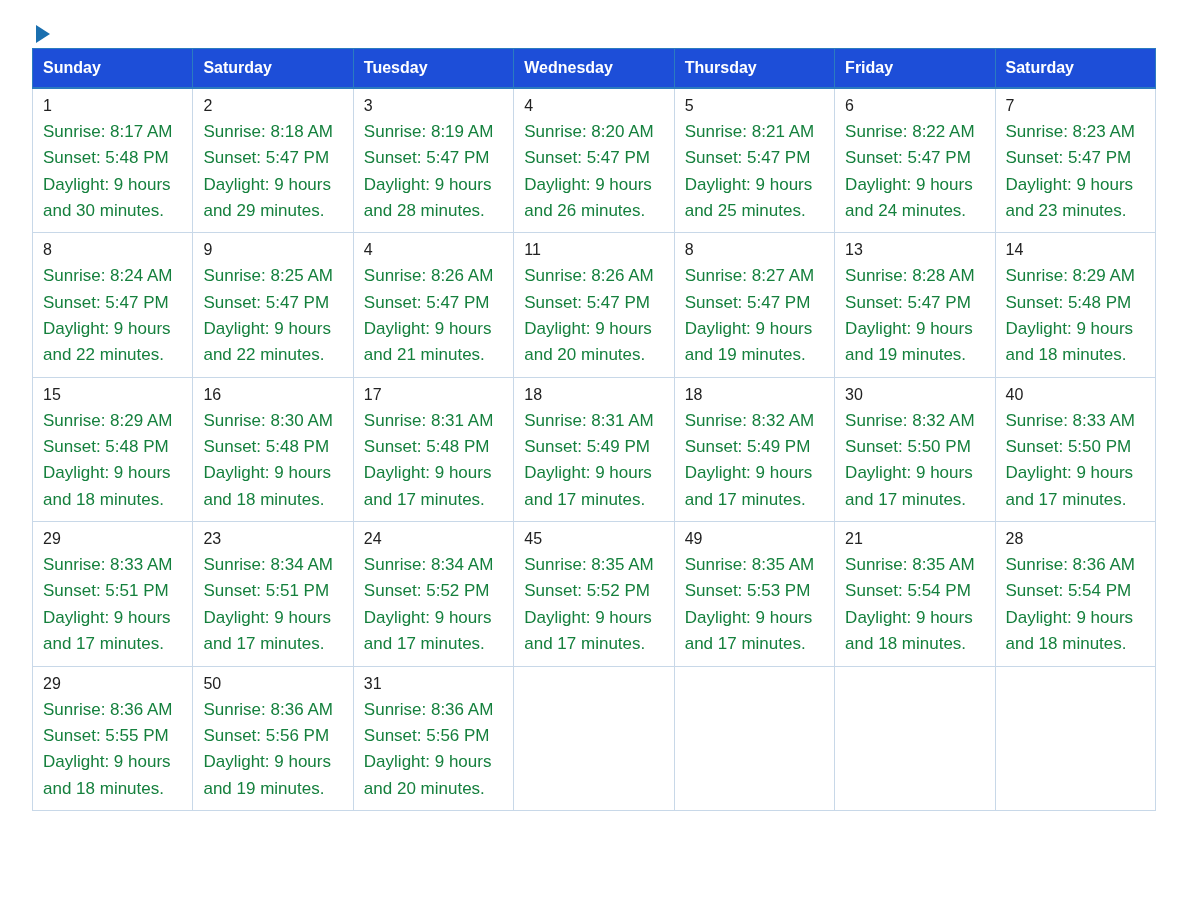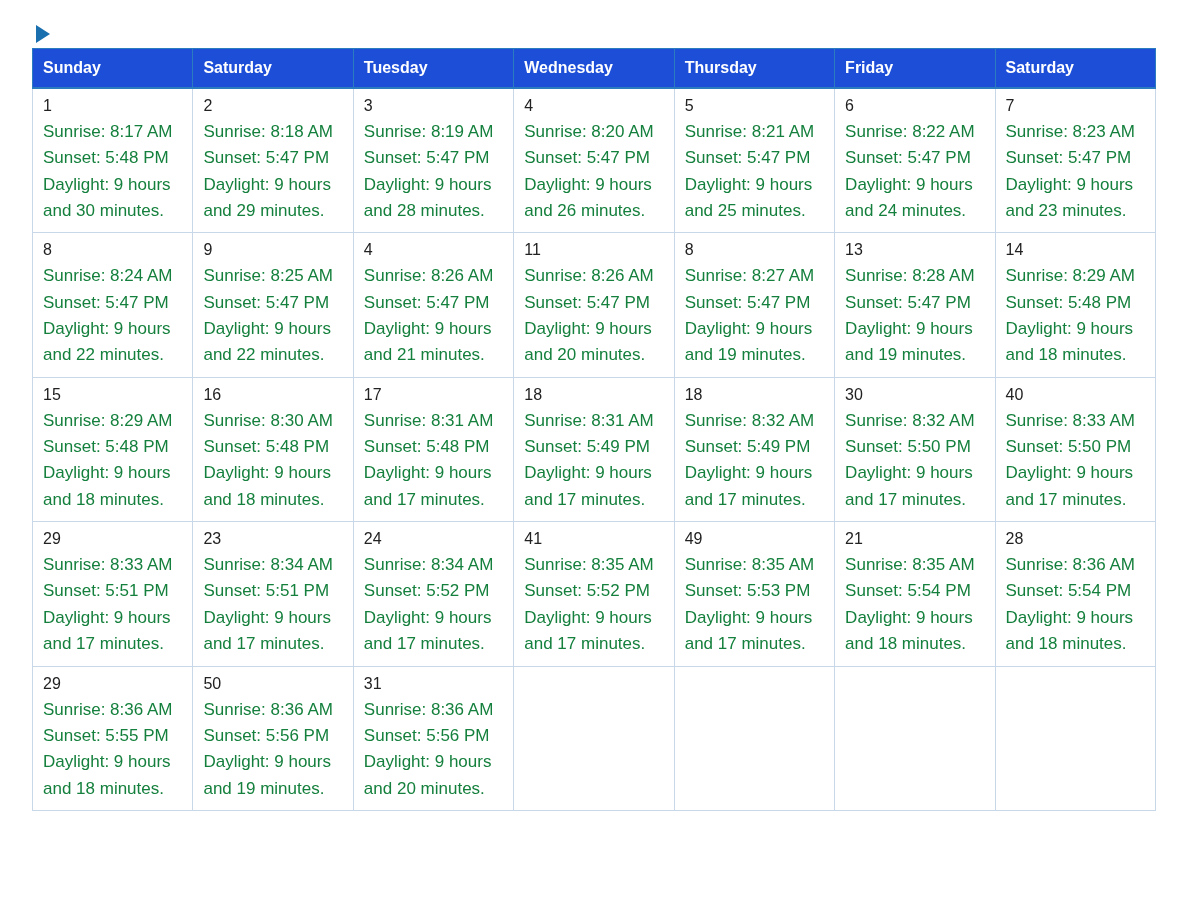--- a/index.html
+++ b/index.html
@@ -216,21 +216,21 @@
       </td>
         <td>
         <span class="day-number">23</span>
         <span class="day-info">Sunrise: 8:34 AM<br>Sunset: 5:51 PM<br>Daylight: 9 hours<br>and 17 minutes.</span>
       </td>
         <td>
         <span class="day-number">24</span>
         <span class="day-info">Sunrise: 8:34 AM<br>Sunset: 5:52 PM<br>Daylight: 9 hours<br>and 17 minutes.</span>
       </td>
         <td>
-        <span class="day-number">41</span>
+        <span class="day-number">45</span>
         <span class="day-info">Sunrise: 8:35 AM<br>Sunset: 5:52 PM<br>Daylight: 9 hours<br>and 17 minutes.</span>
       </td>
         <td>
         <span class="day-number">49</span>
         <span class="day-info">Sunrise: 8:35 AM<br>Sunset: 5:53 PM<br>Daylight: 9 hours<br>and 17 minutes.</span>
       </td>
         <td>
         <span class="day-number">21</span>
         <span class="day-info">Sunrise: 8:35 AM<br>Sunset: 5:54 PM<br>Daylight: 9 hours<br>and 18 minutes.</span>
       </td>

